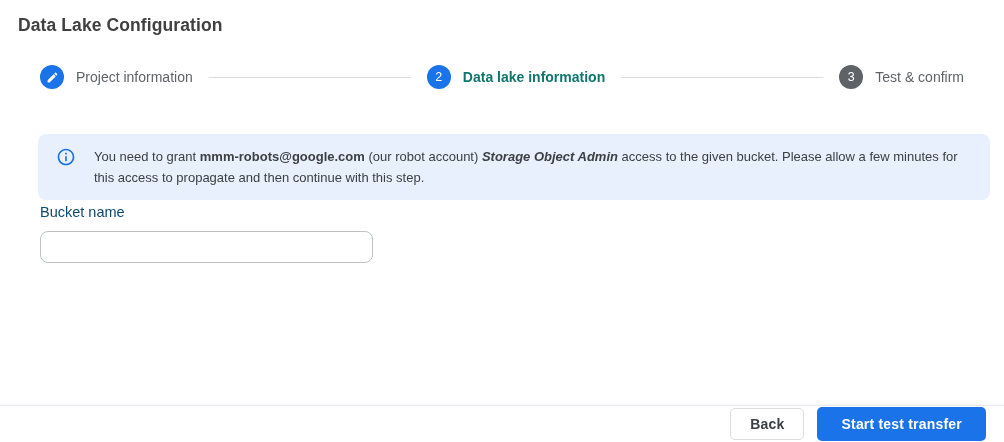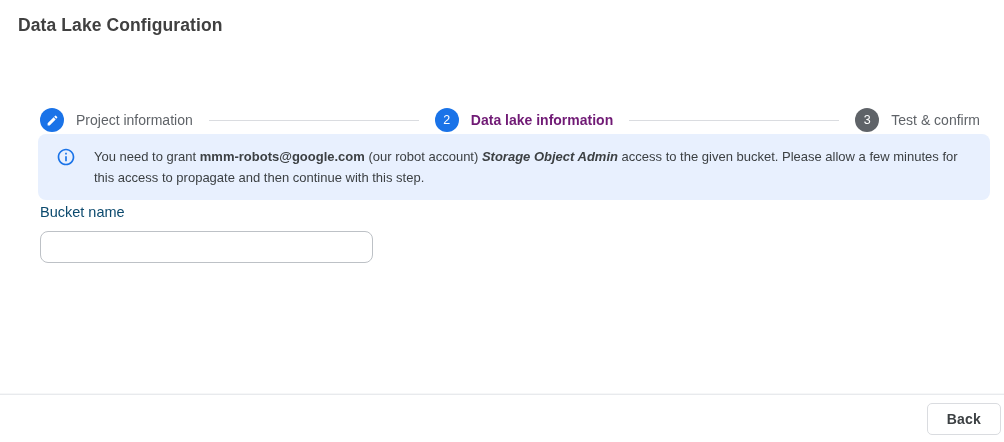--- a/index.html
+++ b/index.html
@@ -22,26 +22,25 @@
     top: 15px;
     font-size: 17.5px;
     font-weight: 700;
     color: #404040;
     letter-spacing: 0.1px;
   }
   
   .stepper {
     position: absolute;
     left: 40px;
-    right: 24px;
+    right: 40px;
     top: 64px;
     height: 26px;
     display: flex;
     align-items: center;
-    margin-top: 43px;
   }
   .step {
     display: flex;
     align-items: center;
     flex: 0 0 auto;
     cursor: pointer;
   }
   .step-circle {
     width: 24px;
     height: 24px;
@@ -55,21 +54,21 @@
   }
   .step-circle.blue { background: #1a73e8; }
   .step-circle.gray { background: #5f6368; }
   .step-label {
     margin-left: 12px;
     font-size: 14px;
     color: #5f6368;
     white-space: nowrap;
   }
   .step.active .step-label {
-    color: #701a75;
+    color: #0f766e;
     font-weight: 700;
   }
   .connector {
     flex: 1 1 auto;
     height: 1px;
     background: #dadce0;
     margin: 0 16px;
   }
   
   .banner {
@@ -124,29 +123,29 @@
     padding: 0 10px;
     outline: none;
     display: block;
   }
   
   .footer {
     position: absolute;
     left: 0;
     right: 0;
     bottom: 0;
-    height: 48px;
+    height: 37px;
     background: #ffffff;
     border-top: 1px solid #e8eaed;
     box-shadow: 0 -1px 0 #f6f7f8;
     display: flex;
     align-items: center;
     justify-content: flex-end;
     gap: 13px;
-    padding-right: 3px;
+    padding-right: 18px;
   }
   .btn {
     font-family: "Liberation Sans", "DejaVu Sans", sans-serif;
     font-size: 14px;
     font-weight: 700;
     border-radius: 5px;
     cursor: pointer;
     letter-spacing: 0.2px;
   }
   .btn-secondary {
@@ -203,15 +202,16 @@
     <p class="banner-text" id="banner-message"><span>You need to grant </span><span class="seg-bold">mmm-robots@google.com</span><span> (our robot account) </span><span class="seg-bold-italic">Storage Object Admin</span><span> access to the given bucket. Please allow a few minutes for this access to propagate and then continue with this step.</span></p>
   </div>
 
   <div class="field">
     <label class="field-label">Bucket name</label>
     <input class="field-input" type="text" placeholder="" style="">
   </div>
 
   <div class="footer">
     <button class="btn btn-secondary">Back</button>
+    <button class="btn btn-primary">Start test transfer</button>
   </div>
 
 </div>
 
 </body></html>

